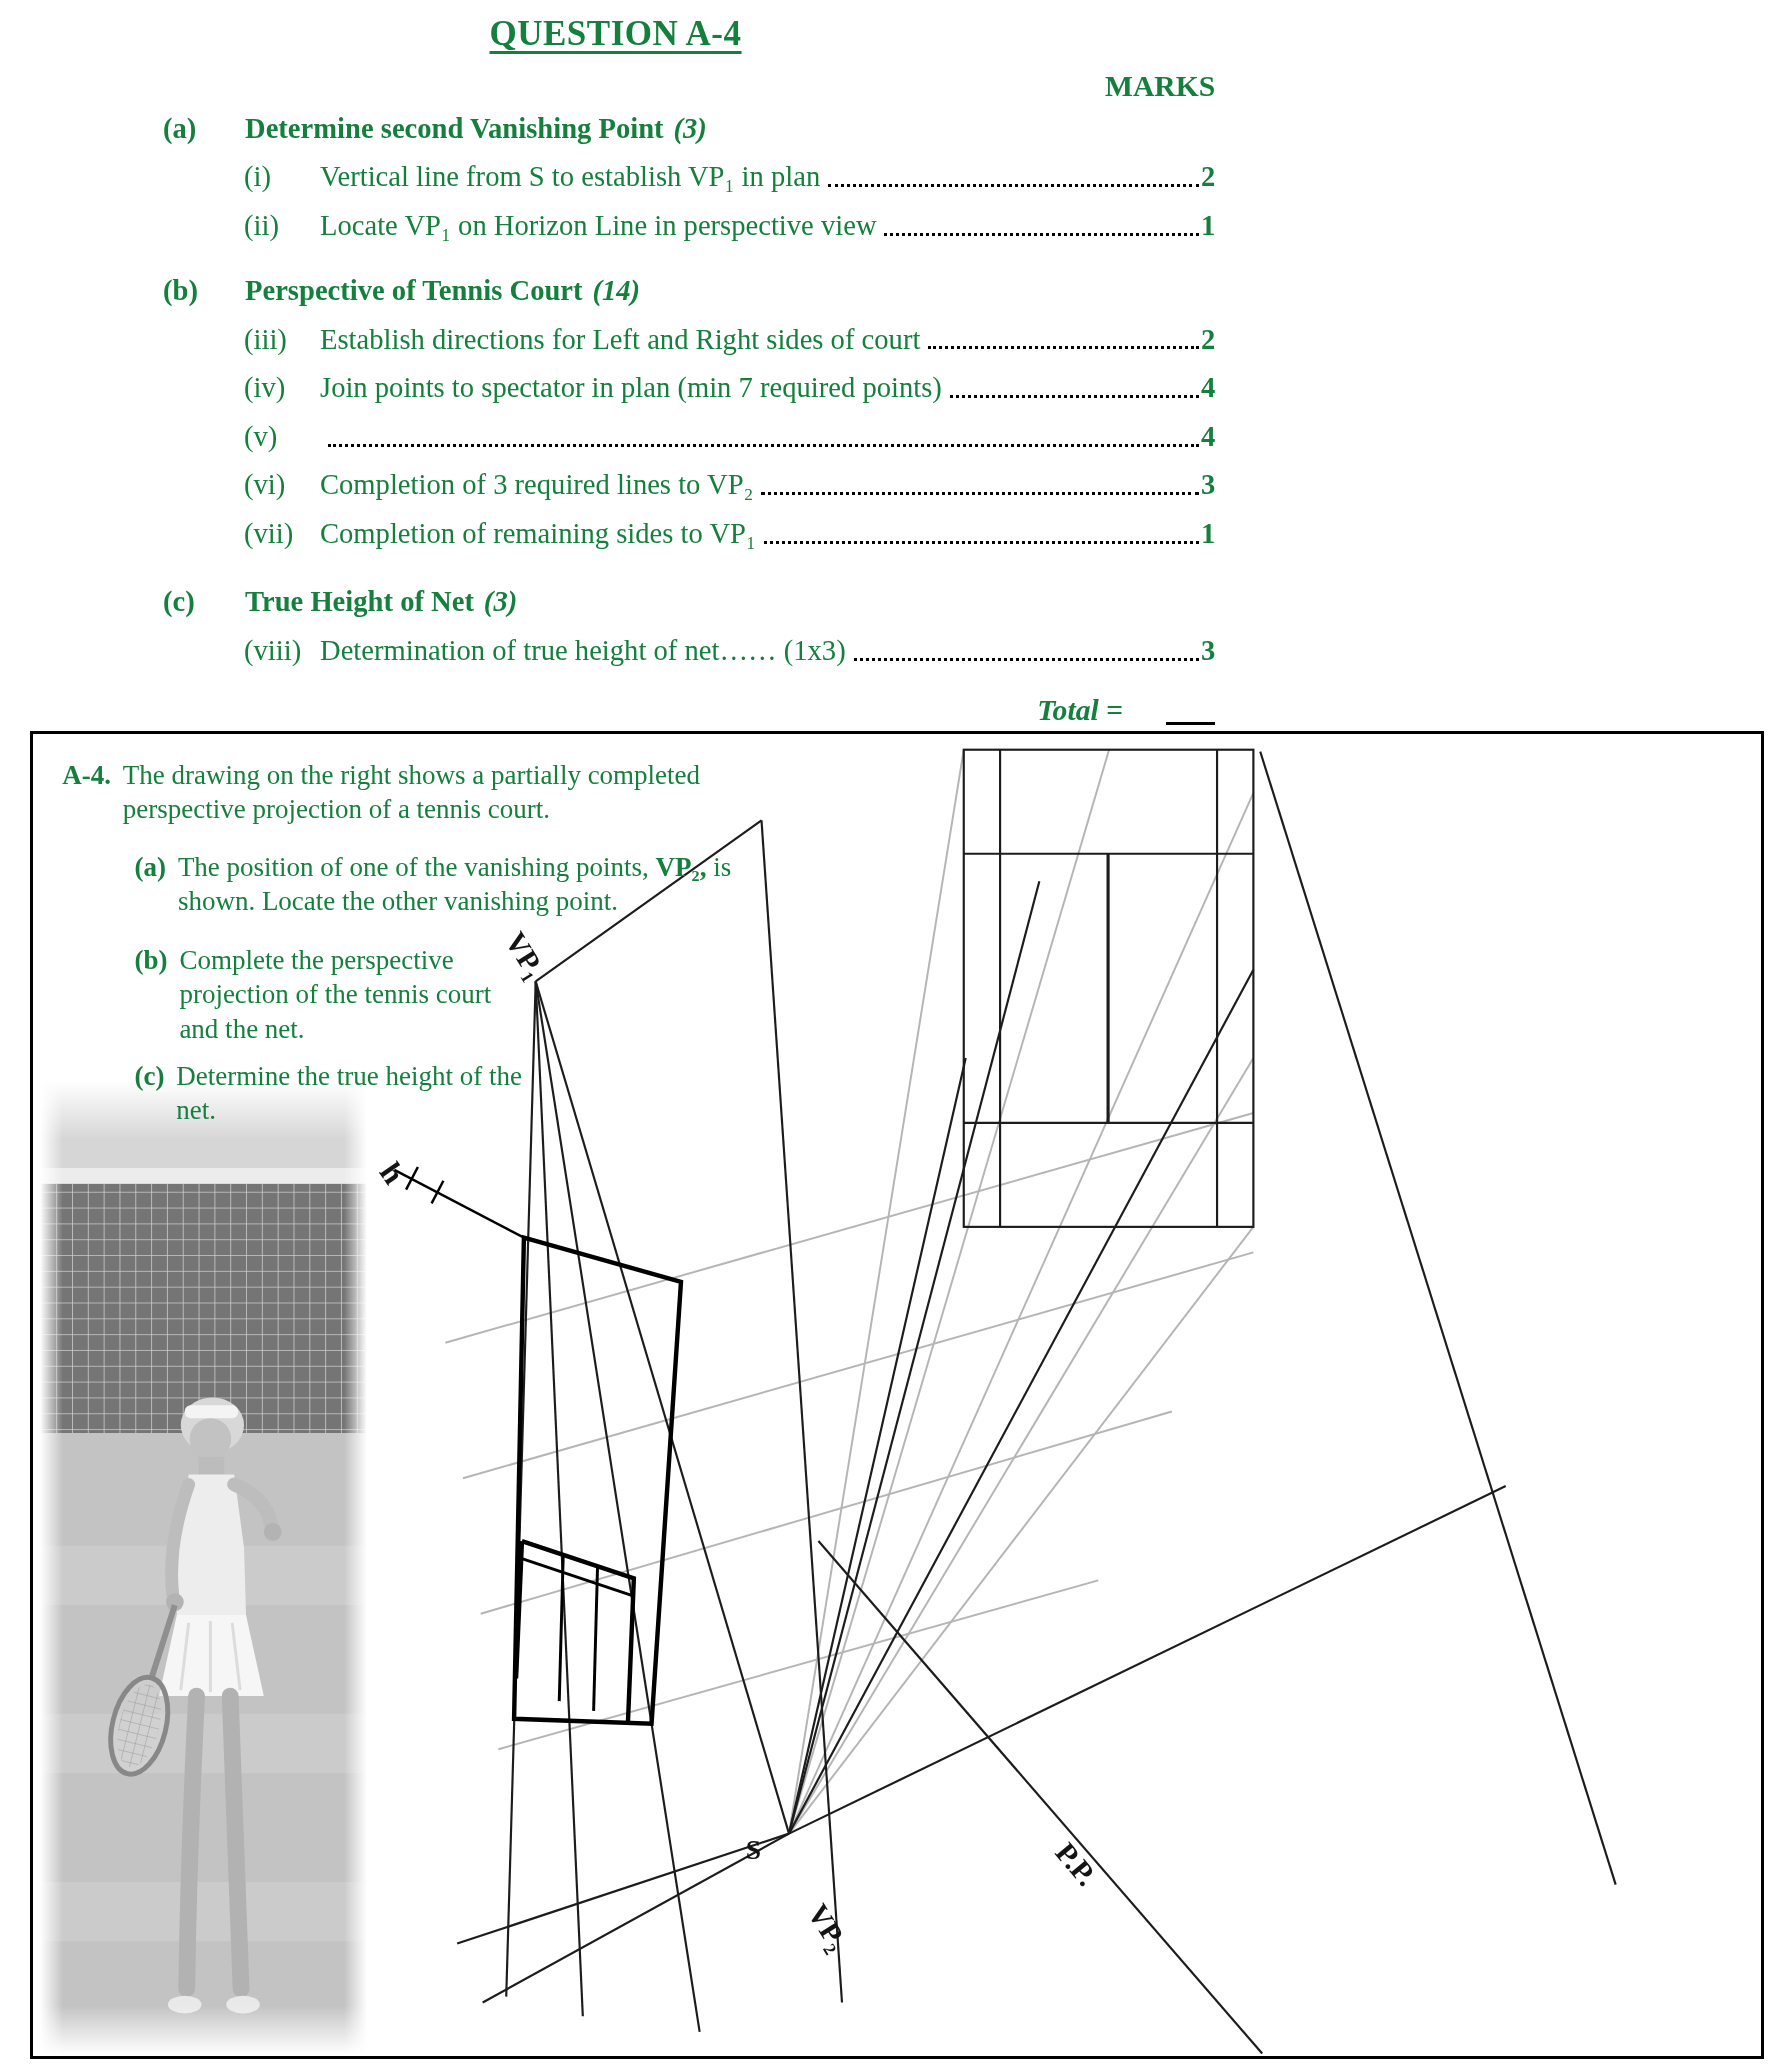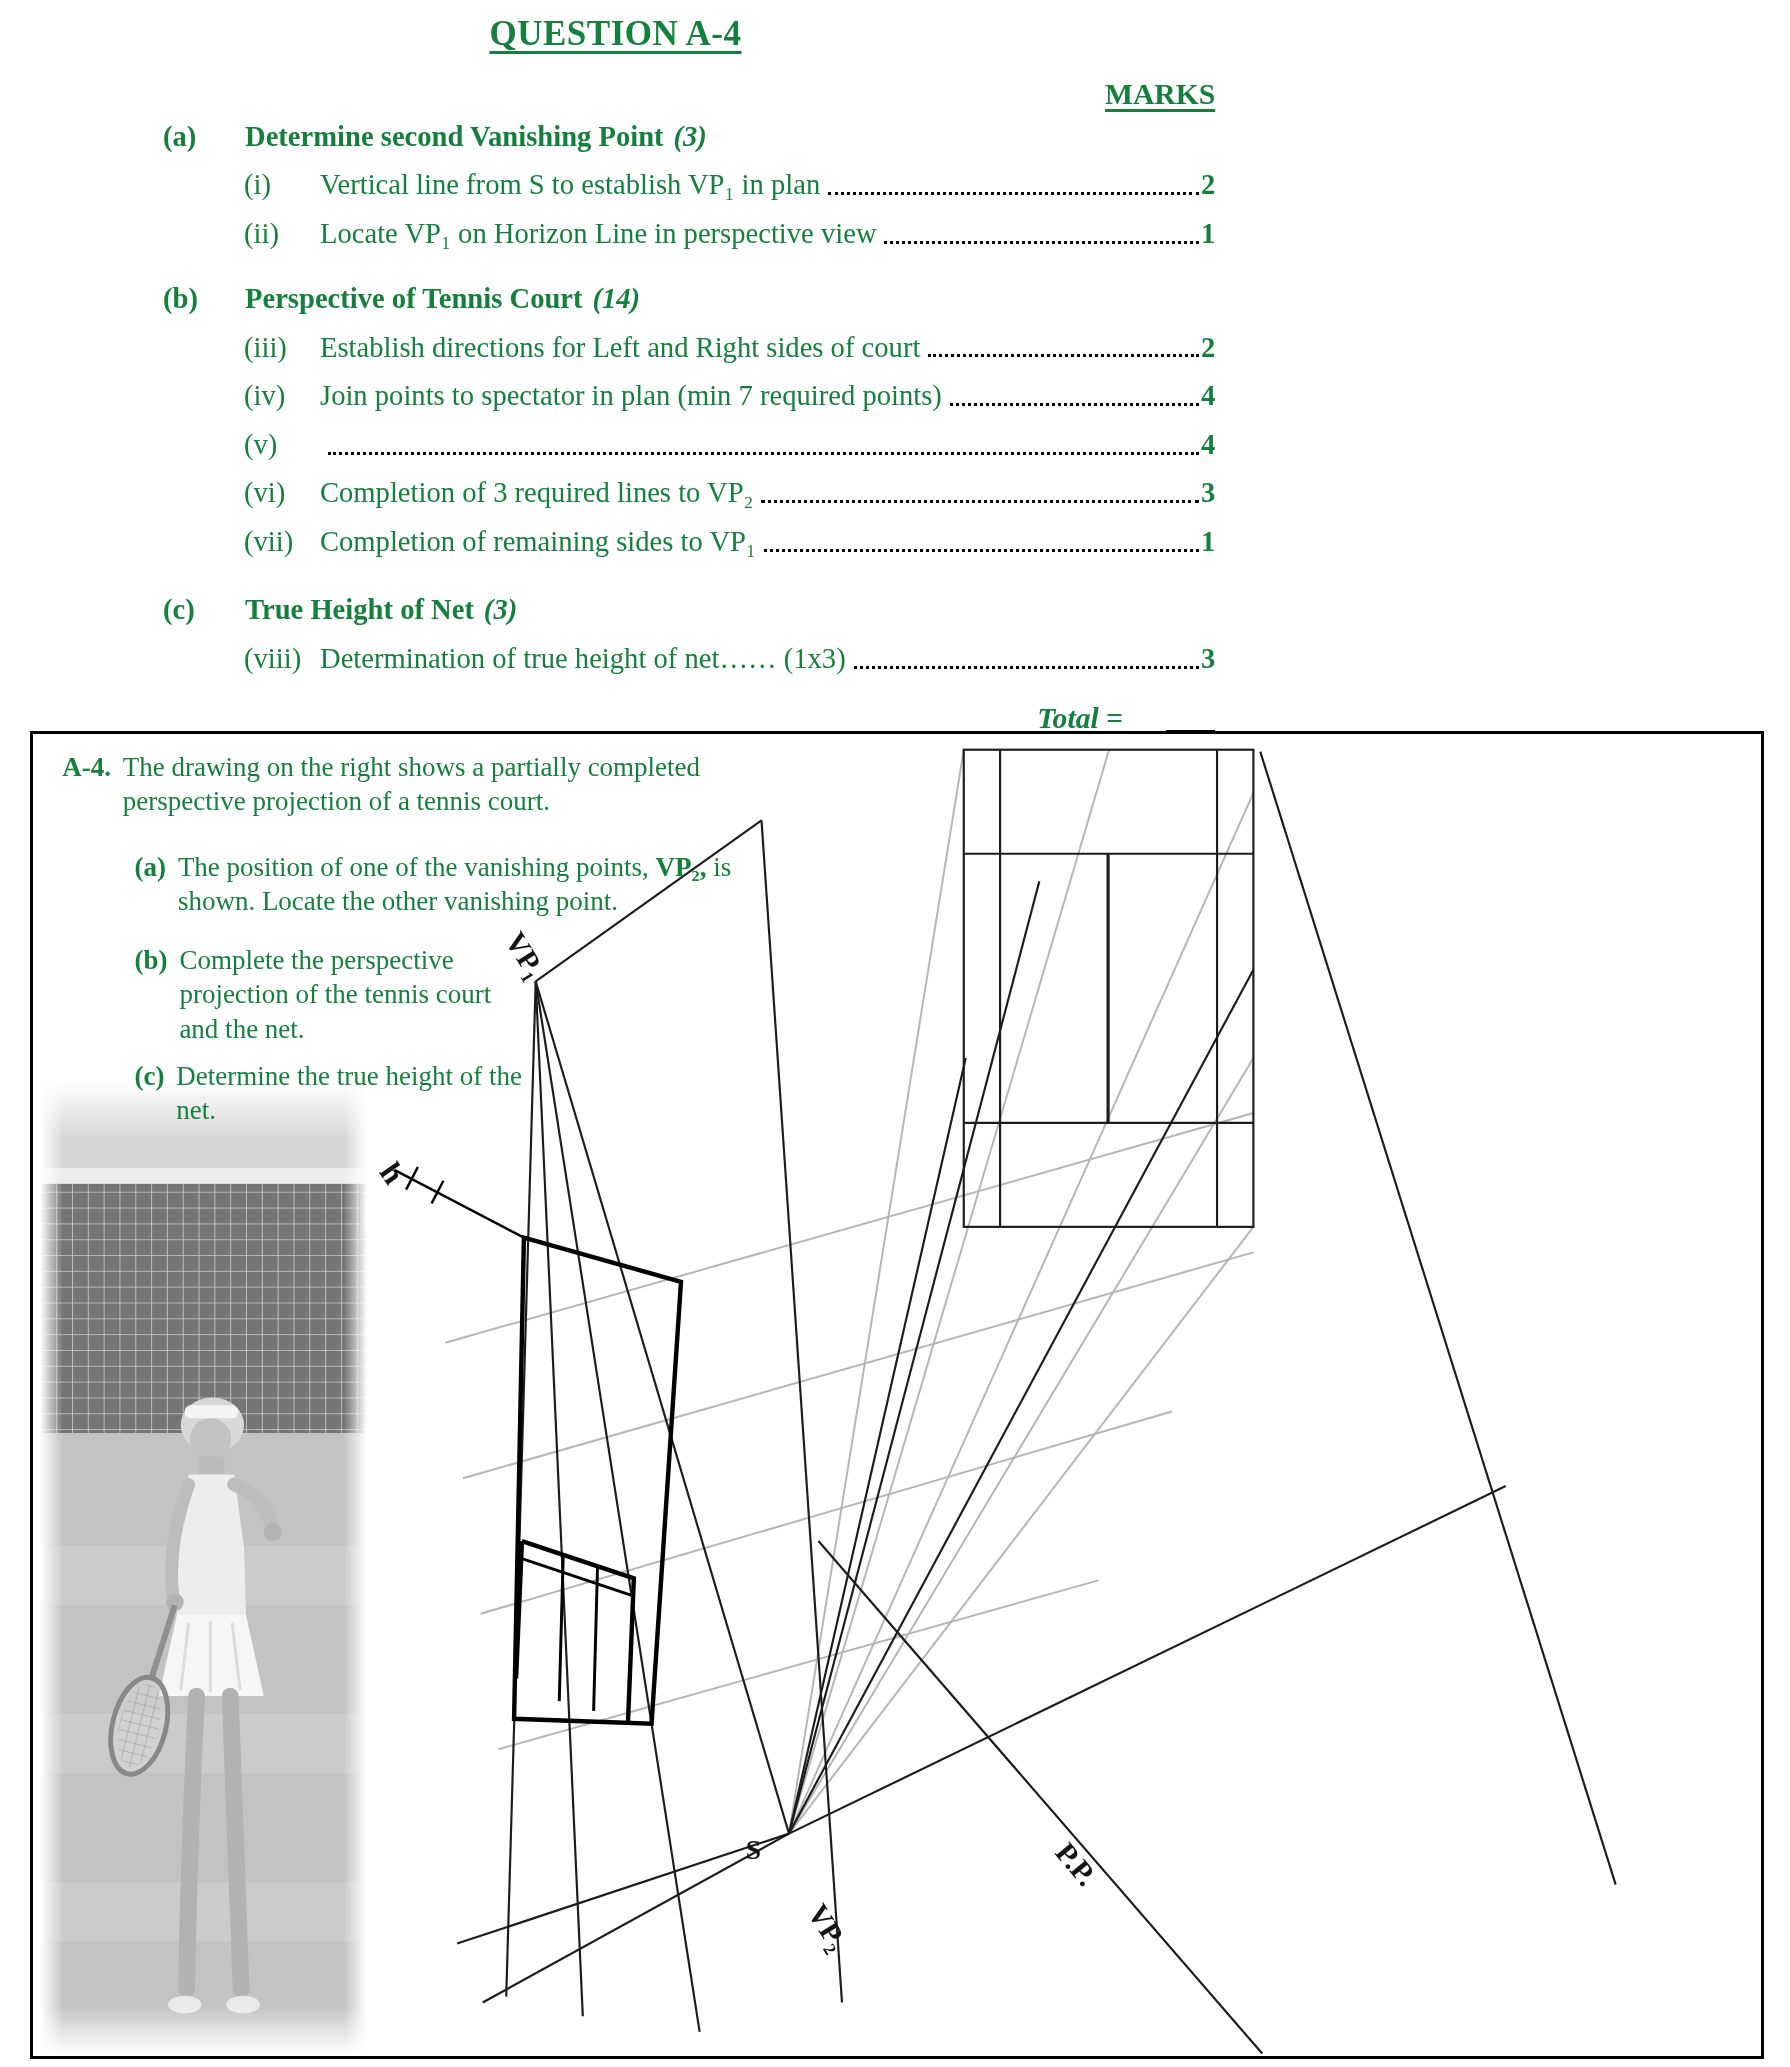--- a/index.html
+++ b/index.html
@@ -10,22 +10,22 @@
   }
 
   
   .marks-area { position:absolute; left:0; top:0; width:1231px; }
   .q-title {
     margin-top:13.8px; text-align:center; font-size:35px; font-weight:bold;
     text-decoration:underline; text-decoration-thickness:3px; text-underline-offset:5.9px;
     letter-spacing:0.5px;
   }
   .marks-head {
-    margin-top:24px; text-align:right; padding-right:15.8px; font-size:29.6px; font-weight:bold;
-    text-decoration:underline; text-decoration-thickness:3px; text-underline-offset:4.9px;
+    margin-top:16px; text-align:right; padding-right:15.8px; font-size:29.6px; font-weight:bold;
+    text-decoration-thickness:3px; text-underline-offset:4.9px;
   }
   .sec { display:flex; padding-left:163px; font-size:28.6px; font-weight:bold; line-height:1.25; }
   .sec .lbl { width:82px; flex:none; }
   .sec .wt { font-style:italic; margin-left:9.9px; }
   .sec-a { margin-top:7.9px; } .sec-b { margin-top:29.6px; } .sec-c { margin-top:33px; }
   .item {
     display:flex; align-items:flex-end; padding-left:244px; padding-right:15.8px;
     font-size:28.6px; line-height:1.25; margin-top:12.8px;
   }
   .item .num { width:76px; flex:none; }
@@ -38,21 +38,21 @@
   }
   .total-value { border-top:3.4px solid #000; padding:5.9px 11.8px 0 7.9px;margin-top:28px; }
 
   
   .fig-box {
     position:absolute; left:29.6px; top:731px; width:1734px; height:1328px;
     border:3px solid #000; background:#fff;
   }
   .fig-text { position:absolute; display:flex; gap:11.8px; font-size:27px; line-height:1.27; z-index:3; }
   .fig-text .lbl { flex:none; font-weight:bold; }
-  .fig-intro { left:29.6px; top:16px; } .fig-intro .txt { width:630px; }
+  .fig-intro { left:29.6px; top:24px; } .fig-intro .txt { width:630px; }
   .fig-a { left:102px; top:116px; } .fig-a .txt { width:591px; }
   .fig-b { left:102px; top:209px; } .fig-b .txt { width:335px; }
   .fig-c { left:102px; top:325px; } .fig-c .txt { width:355px; }
 
   .photo { position:absolute; left:7.9px; top:347px; width:327px; height:973px; z-index:1; }
   .photo svg { width:100%; height:100%; display:block; }
   .photo-fade {
     position:absolute; inset:0; pointer-events:none;
     background:
       linear-gradient(to right,#fff 0%,rgba(255,255,255,0) 7%,rgba(255,255,255,0) 93%,#fff 100%),

